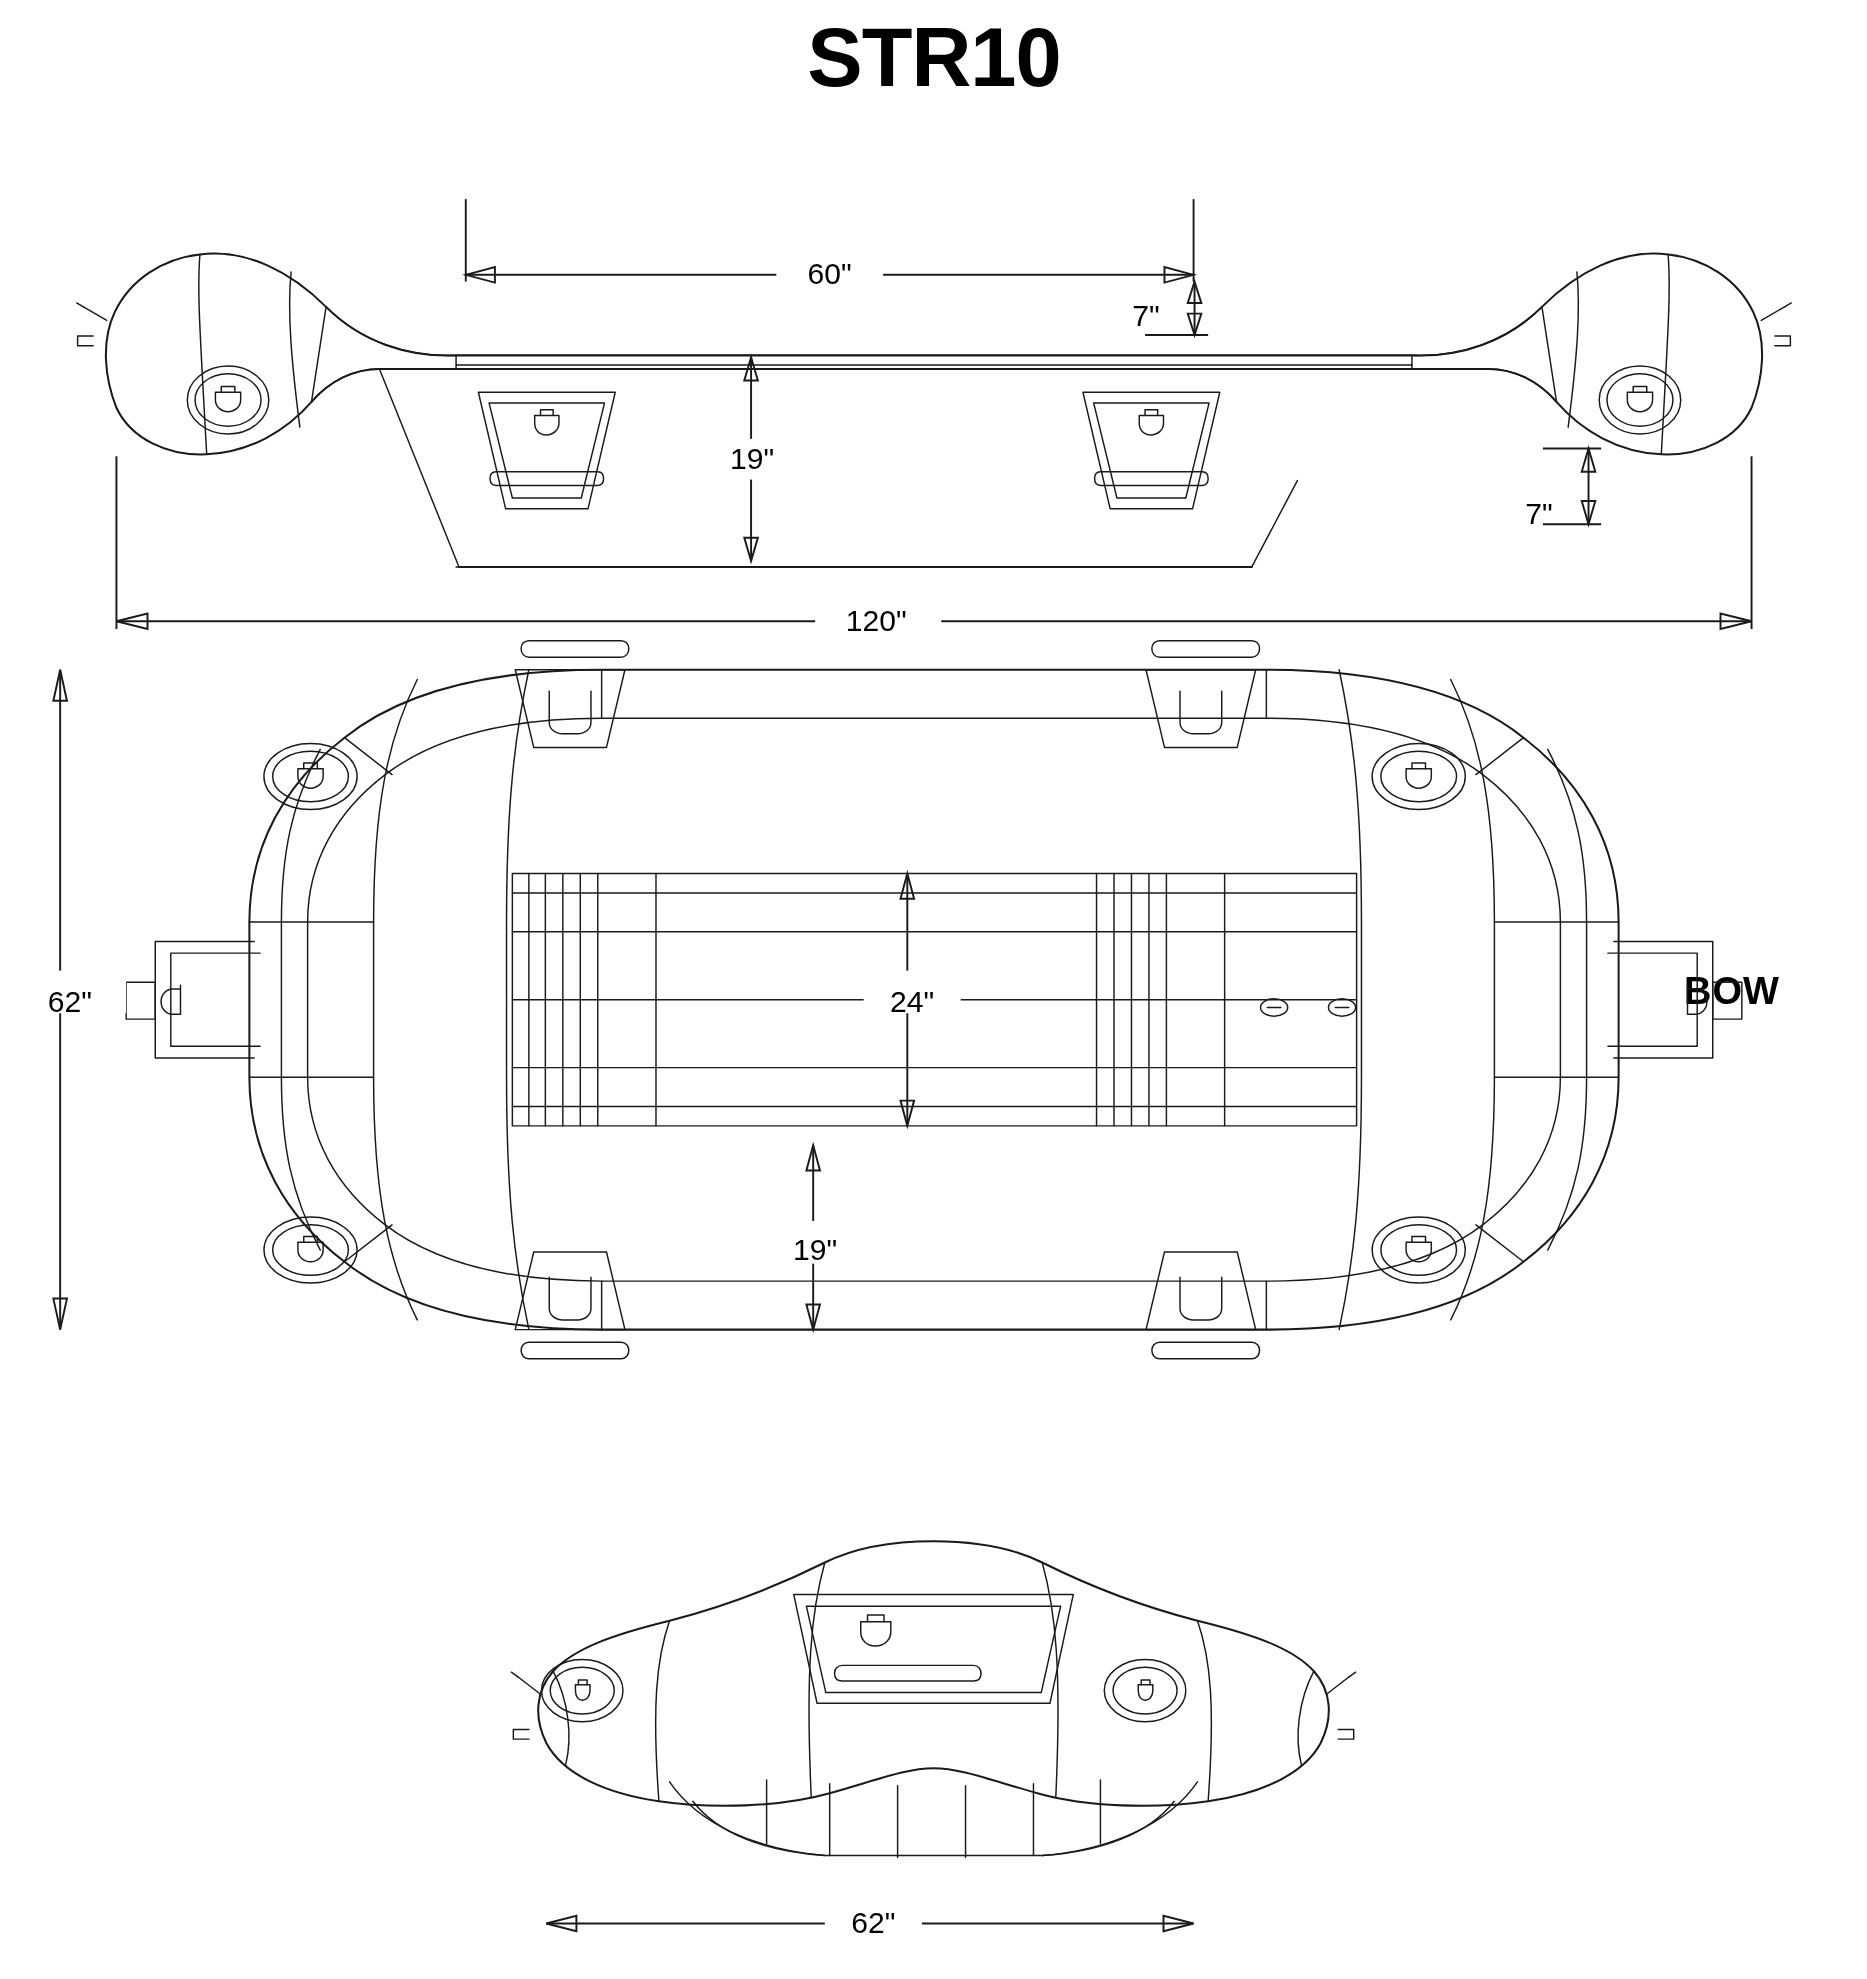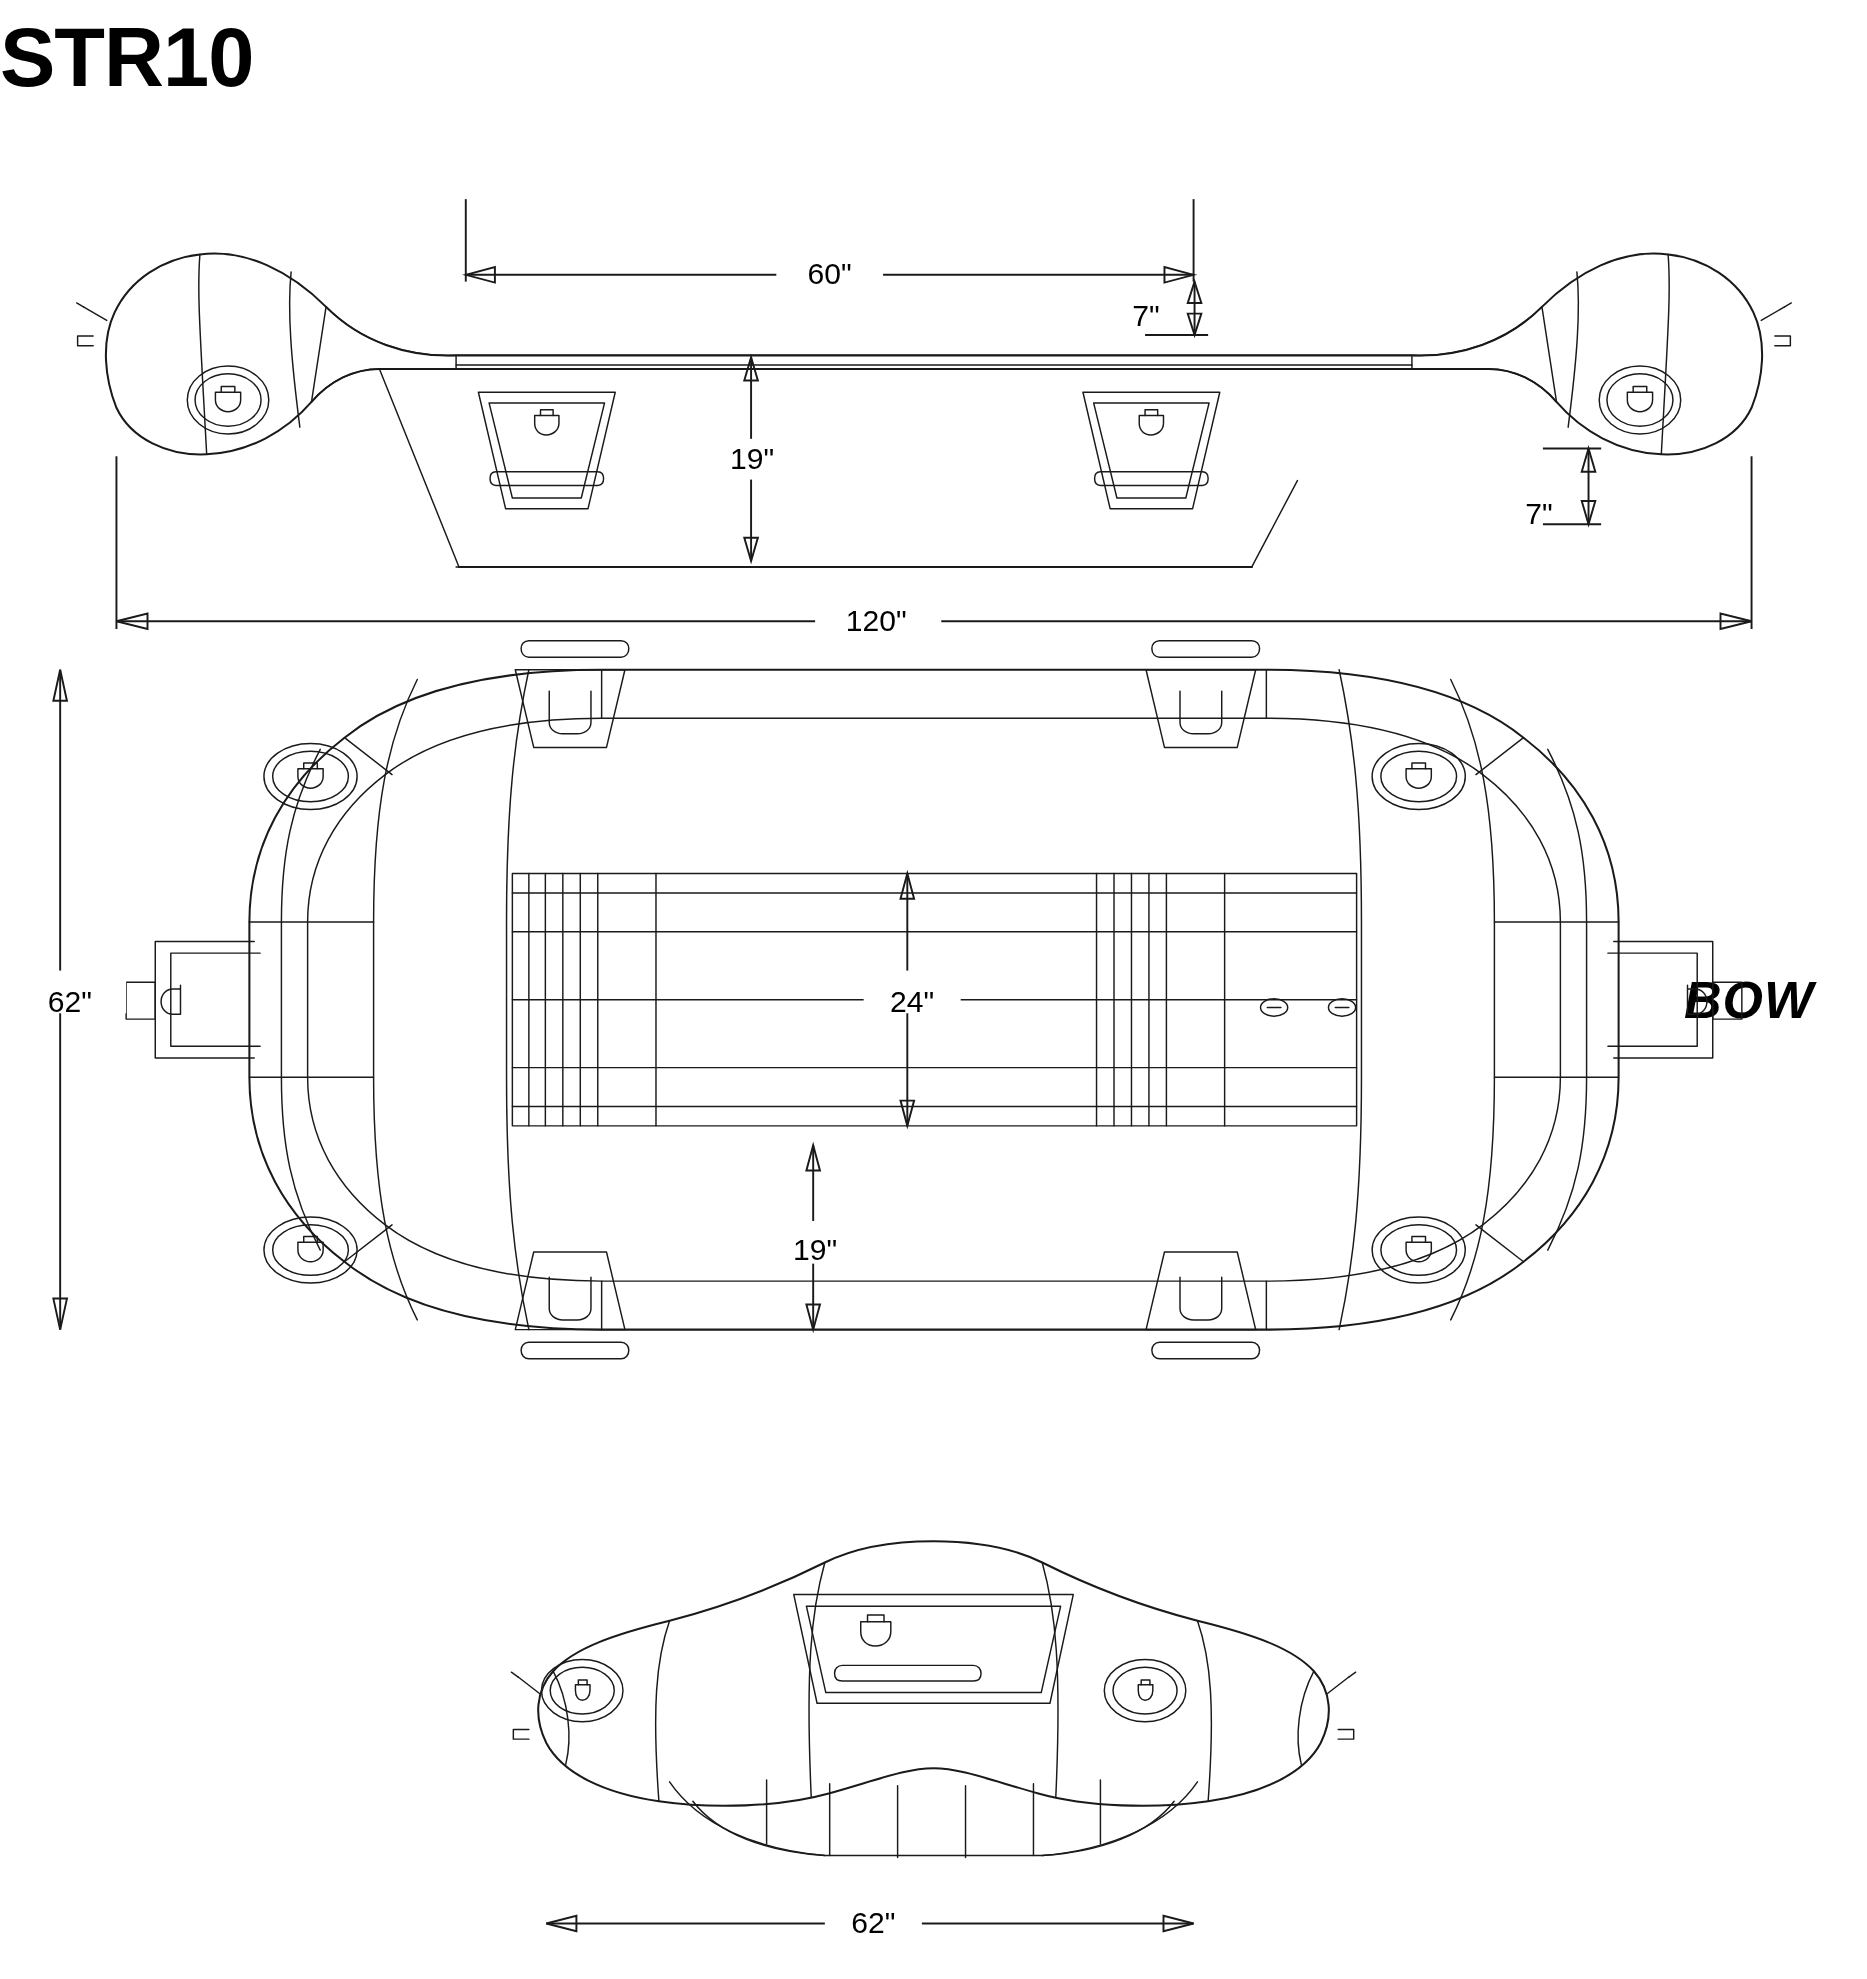--- a/index.html
+++ b/index.html
@@ -18,34 +18,33 @@
   #sheet {
     position: relative;
     width: 1868px;
     height: 1980px;
   }
   #title {
     position: absolute;
     top: 13.6px;
     left: 0;
     width: 1868px;
-    text-align: left;
+    text-align: center;
     font-size: 83px;
     font-weight: bold;
     letter-spacing: -1px;
     line-height: 1.05;
   }
   #bow-label {
     position: absolute;
     left: 1684px;
     top: 970px;
-    font-size: 52px;
+    font-size: 38px;
     font-weight: bold;
     letter-spacing: 1px;
-    font-style: italic;
   }
   svg.drawing {
     position: absolute;
     left: 0;
     top: 0;
     width: 1868px;
     height: 1980px;
   }
   .ln {
     fill: none;

